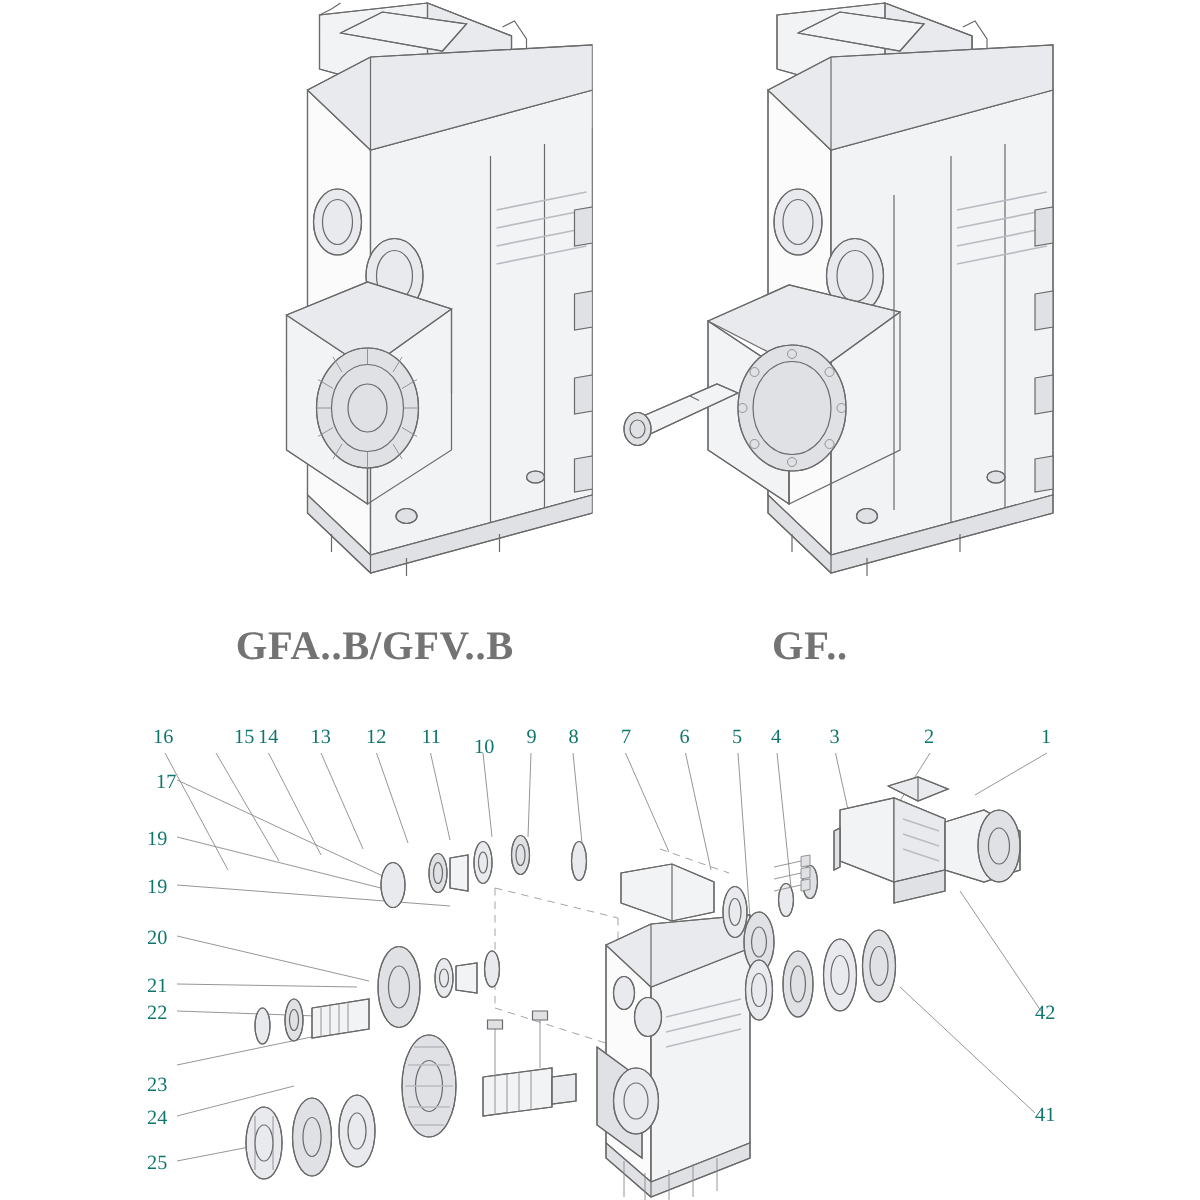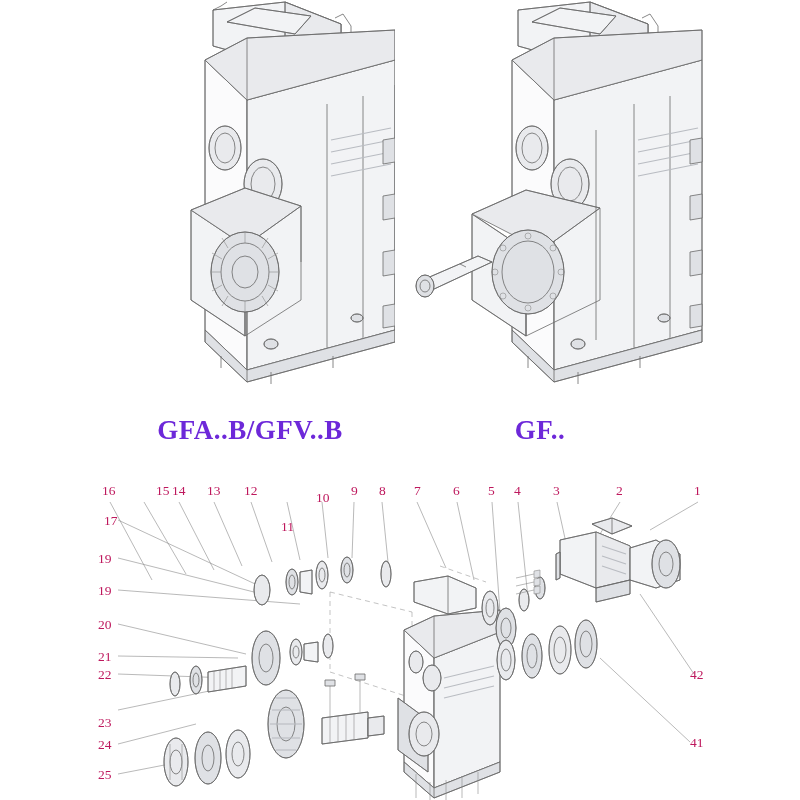--- a/index.html
+++ b/index.html
@@ -35,39 +35,39 @@
   }
   .view-left  { left: 95px;  width: 300px; height: 400px; }
   .view-right { left: 400px; width: 310px; height: 400px; }
 
   .caption {
     position: absolute;
     text-align: center;
     font-weight: bold;
     font-size: 27px;
     letter-spacing: 0.5px;
-    color: #6d28d9;
+    color: #737373;
     font-family: "Liberation Serif", serif;
   }
   .caption-left  { left: 100px; top: 415px; width: 300px; }
   .caption-right { left: 425px; top: 415px; width: 230px; }
 
   
   .exploded {
     position: absolute;
     left: 0;
     top: 462px;
     width: 800px;
     height: 338px;
   }
   .callout {
     position: absolute;
     font-size: 13.5px;
     font-family: "Liberation Serif", serif;
-    color: #be185d;
+    color: #0f766e;
     line-height: 1;
   }
   svg { display: block; }
   .ln { stroke: #6a6a6a; stroke-width: 0.8; fill: none; }
   .ln-thin { stroke: #8a8a8a; stroke-width: 0.6; fill: none; }
   .ln-dash { stroke: #9a9a9a; stroke-width: 0.6; fill: none; stroke-dasharray: 5 4; }
   .body-fill { fill: #fbfbfc; }
   .face-a { fill: #f2f3f5; }
   .face-b { fill: #e9eaed; }
   .face-c { fill: #dfe1e5; }
@@ -500,21 +500,21 @@
           <line x1="602" y1="104" x2="626" y2="112"></line>
         </g>
       </g>
     </svg>
 
     <div class="callout" style="left:102px; top:22px;">16</div>
     <div class="callout" style="left:137px; top:22px;margin-left:19px;">15</div>
     <div class="callout" style="left:172px; top:22px;">14</div>
     <div class="callout" style="left:207px; top:22px;">13</div>
     <div class="callout" style="left:244px; top:22px;">12</div>
-    <div class="callout" style="left:281px; top:22px;margin-top:36px;">11</div>
+    <div class="callout" style="left:281px; top:22px;">11</div>
     <div class="callout" style="left:316px; top:29px;">10</div>
     <div class="callout" style="left:351px; top:22px;">9</div>
     <div class="callout" style="left:379px; top:22px;">8</div>
     <div class="callout" style="left:414px; top:22px;">7</div>
     <div class="callout" style="left:453px; top:22px;">6</div>
     <div class="callout" style="left:488px; top:22px;">5</div>
     <div class="callout" style="left:514px; top:22px;">4</div>
     <div class="callout" style="left:553px; top:22px;">3</div>
     <div class="callout" style="left:616px; top:22px;">2</div>
     <div class="callout" style="left:694px; top:22px;">1</div>

